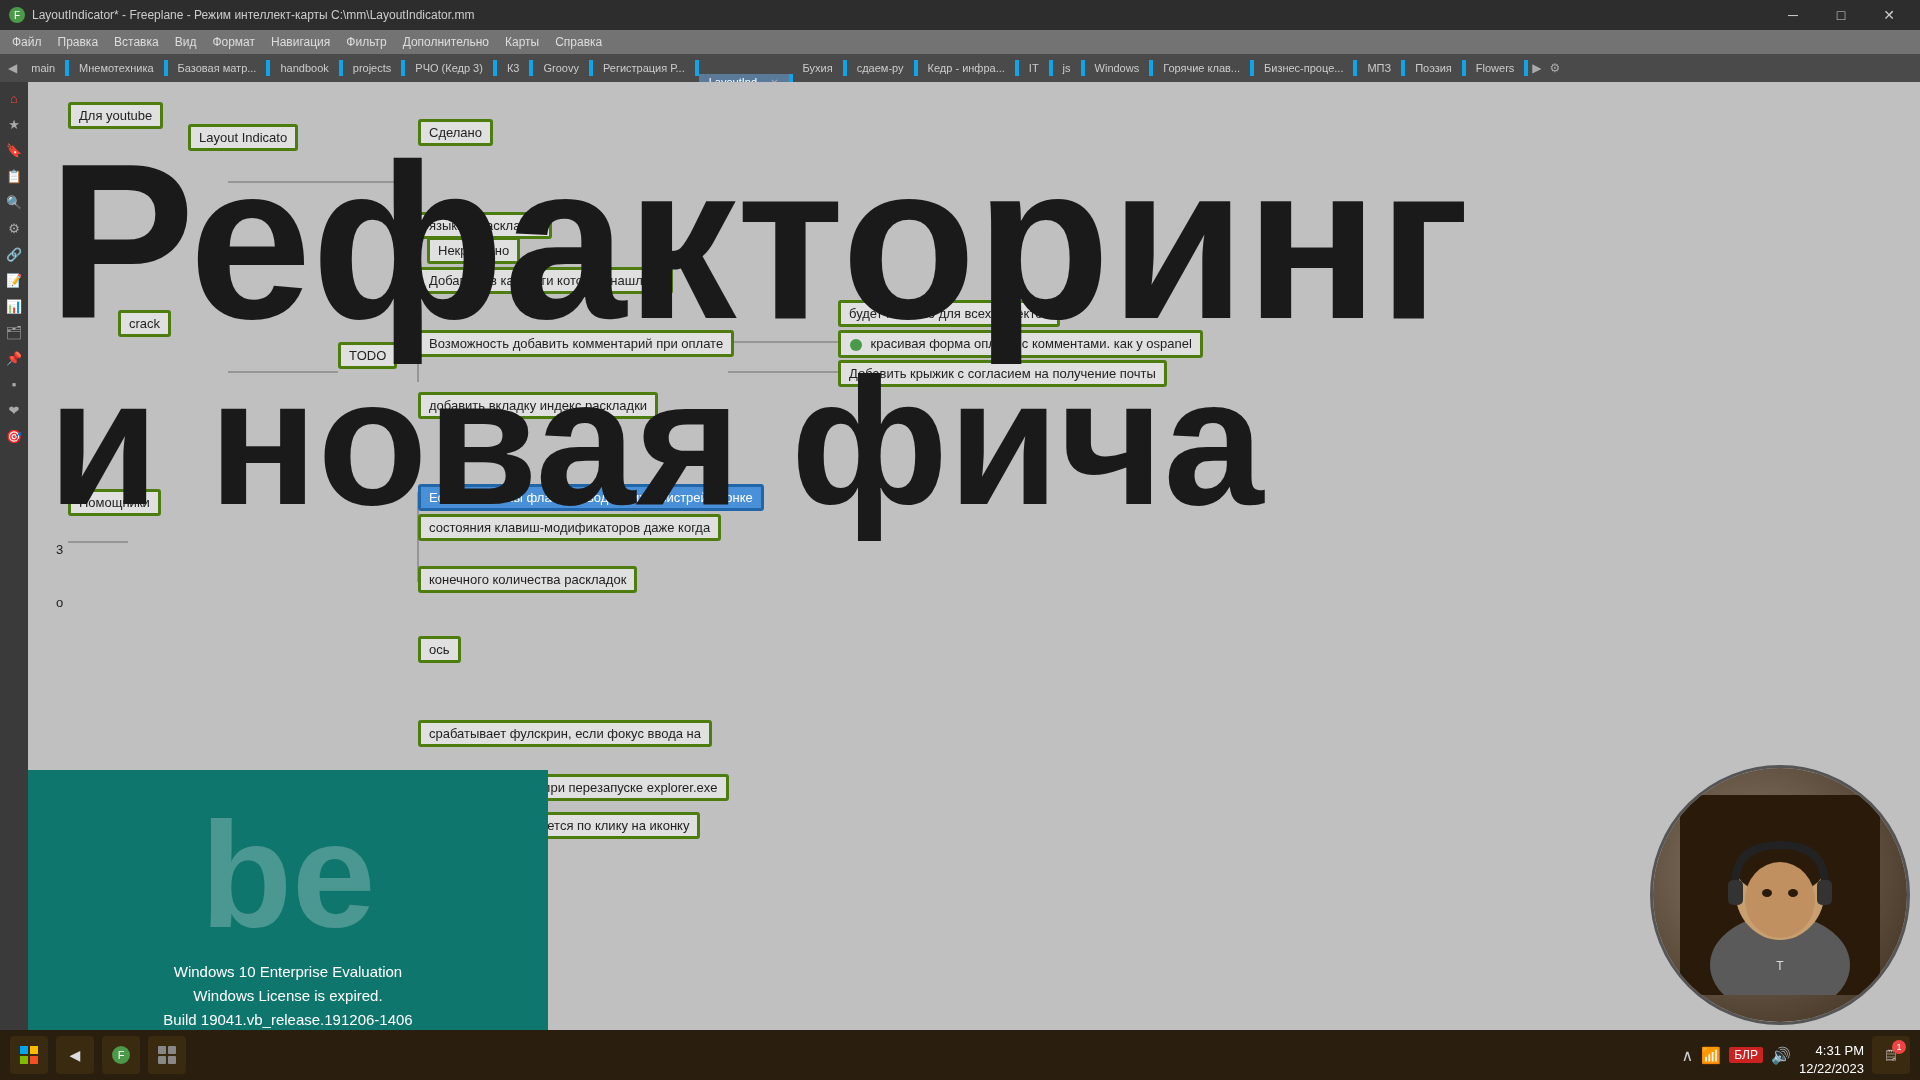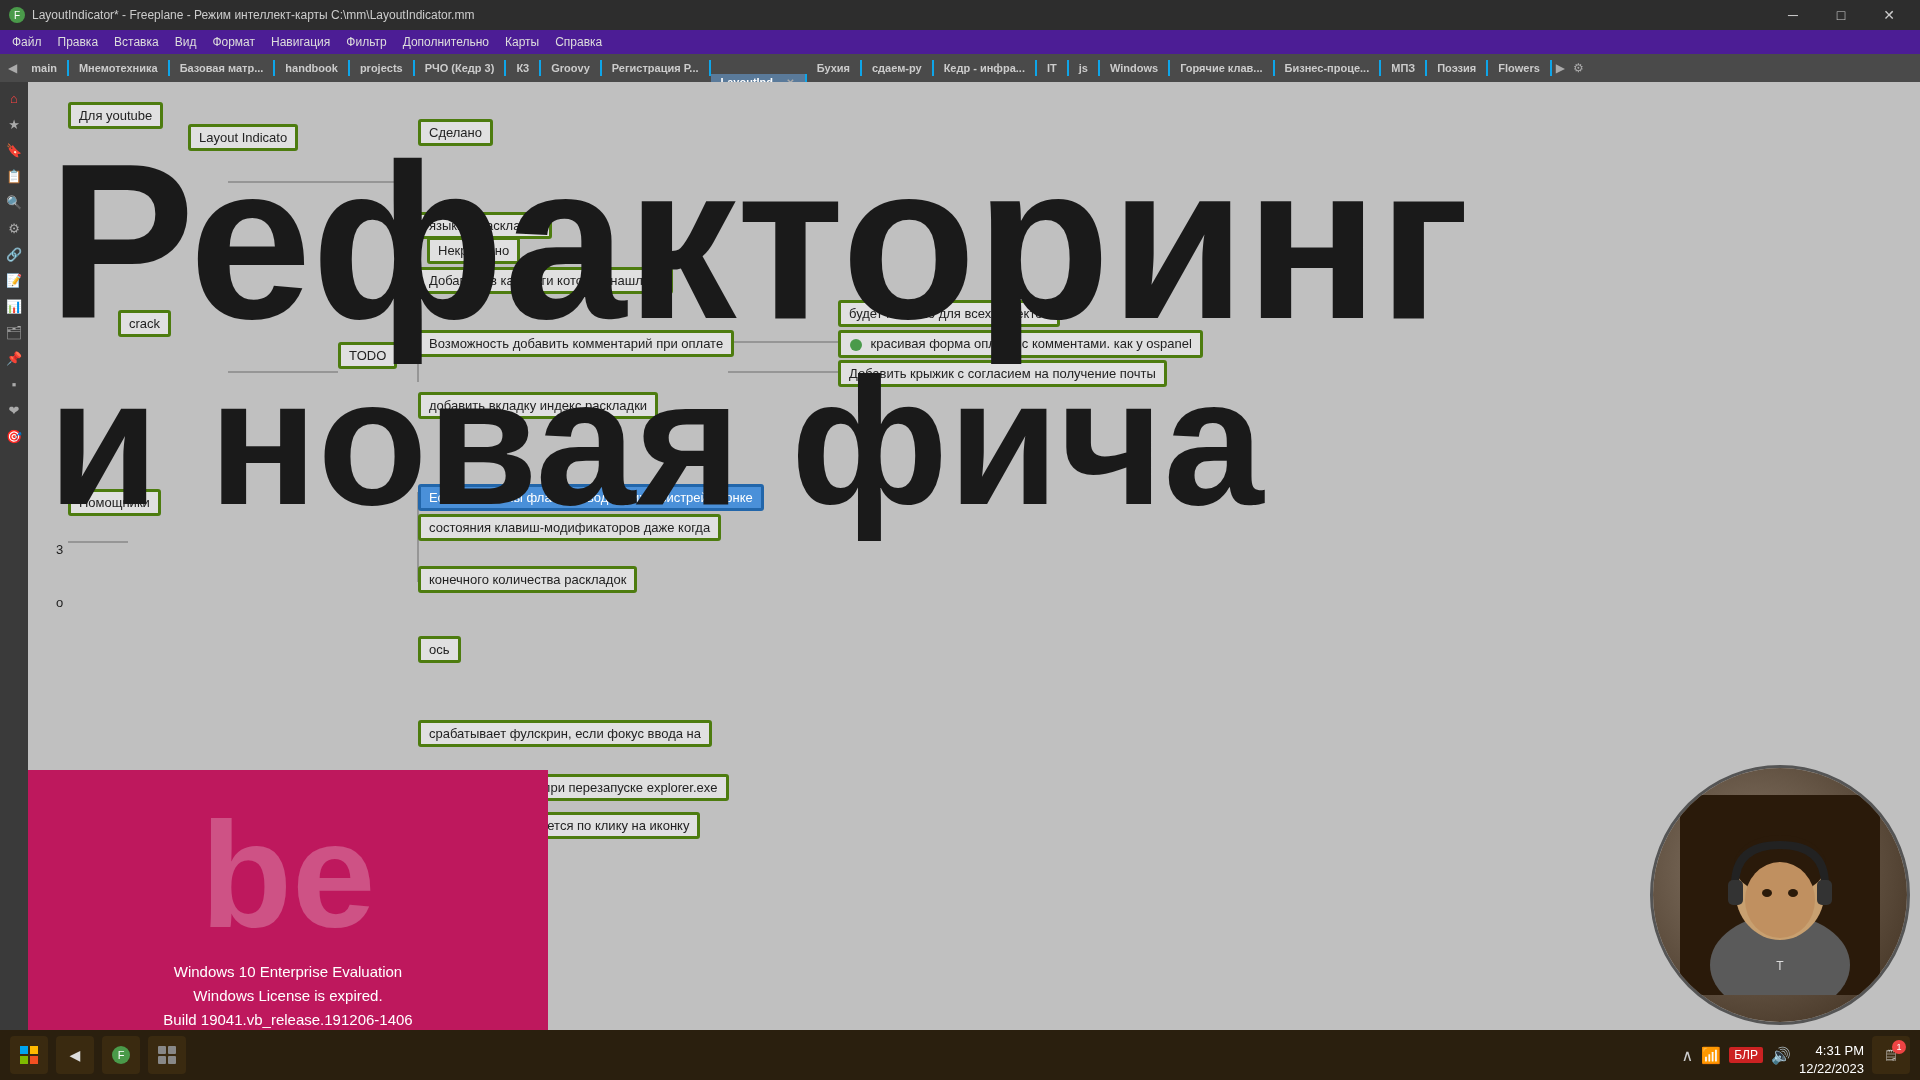--- a/index.html
+++ b/index.html
@@ -44,21 +44,21 @@
       align-items: center;
       justify-content: center;
       color: #ccc;
       font-size: 14px;
       cursor: pointer;
     }
 
     
     #menubar {
       height: 24px;
-      background: #4c1d95;
+      background: #737373;
       display: flex;
       align-items: center;
       padding: 0 4px;
       position: absolute;
       top: 30px; left: 0; right: 0;
       z-index: 100;
     }
     .menu-item {
       color: #ddd;
       font-size: 12px;
@@ -78,26 +78,25 @@
       top: 54px; left: 0; right: 0;
       z-index: 100;
       overflow: hidden;
     }
     .tab-item {
       color: #ccc;
       font-size: 11px;
       padding: 4px 10px;
       cursor: pointer;
       white-space: nowrap;
-      border-right: 2px solid #0ea5e9;
+      border-right: 4px solid #0ea5e9;
       height: 16px;
       display: flex;
       align-items: center;
       gap: 4px;
-      font-weight: bold;
     }
     .tab-item.active {
       background: #5a7a9a;
       color: #fff;
       margin-top: 28px;
     }
     .tab-close {
       font-size: 10px;
       color: #aaa;
       cursor: pointer;
@@ -181,21 +180,21 @@
       pointer-events: none;
     }
 
     
     #license-overlay {
       position: absolute;
       bottom: 0;
       left: 0;
       width: 520px;
       height: 310px;
-      background: #be185d;
+      background: #0f766e;
       z-index: 30;
       display: flex;
       flex-direction: column;
       align-items: center;
       justify-content: flex-start;
       padding-top: 30px;
     }
     #be-logo {
       font-size: 150px;
       font-weight: 900;

